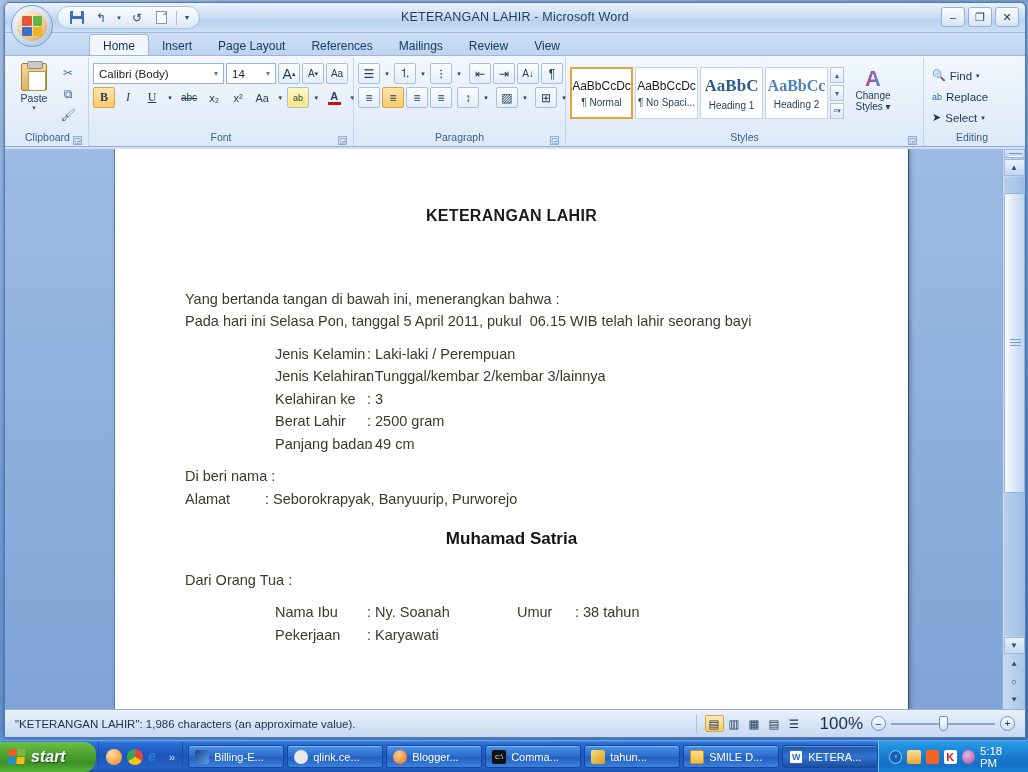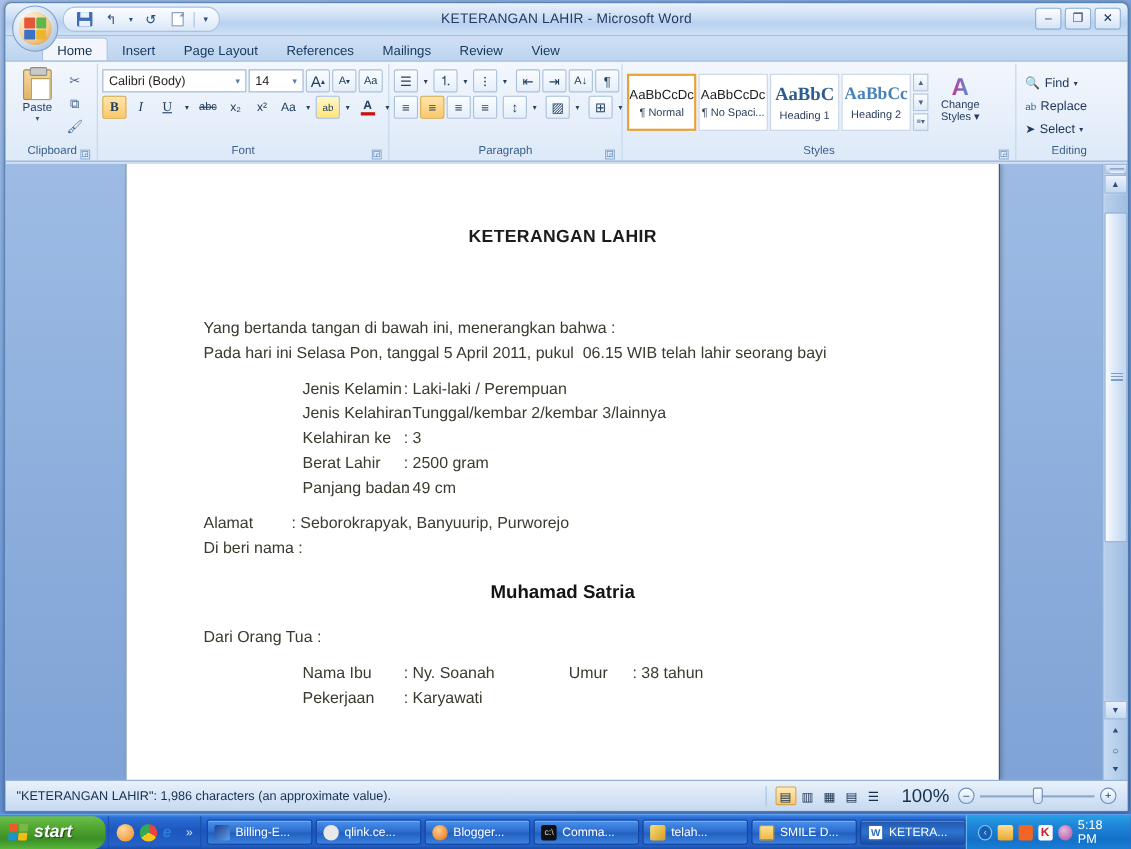--- a/index.html
+++ b/index.html
@@ -48,21 +48,21 @@
      font-size:12px; color:#2a4d7a; }
   #qat .sep { width:1px; height:14px; background:#a8c2e2; margin:0 2px; }
   .save-ico{width:14px;height:13px;background:#3f6db5;border-radius:1px;position:relative;}
   .save-ico::before{content:"";position:absolute;left:3px;top:0;width:8px;height:5px;background:#e9f1fb;}
   .save-ico::after{content:"";position:absolute;left:2px;bottom:0;width:10px;height:5px;background:#e9f1fb;}
   .doc-ico{width:11px;height:13px;background:#fff;border:1px solid #7f99bb;position:relative;}
   .doc-ico::after{content:"";position:absolute;right:-1px;top:-1px;border-width:0 0 4px 4px;
      border-style:solid;border-color:transparent transparent #7f99bb transparent;}
 
   
-  #tabs { position:relative; height:22px; padding-left:33px;
+  #tabs { position:relative; height:22px; padding-left:84px;
      background:linear-gradient(180deg,#cfe0f5,#bcd4ef); display:flex; align-items:flex-end; }
   .tab { height:21px; padding:2px 13px 0; font-size:12px; color:#14385f;
      display:flex; align-items:center; border-radius:4px 4px 0 0; }
   .tab.active { background:#f2f6fc; border:1px solid #9ab6dd; border-bottom:none; color:#12314f;
      box-shadow:inset 0 1px 0 #fff; }
 
   
   #ribbon { position:relative; height:92px; background:linear-gradient(180deg,#f3f7fd,#dde9f8);
      border-top:1px solid #9ab6dd; border-bottom:1px solid #8fb0d8; display:flex; padding:2px 2px 0; }
   .grp { position:relative; height:88px; padding:3px 4px 0; display:flex; flex-direction:column;
@@ -440,25 +440,25 @@
               <span class="v">: 2500 gram</span>
             </div>
             <div class="doc-line kv">
               <span class="k">Panjang badan</span>
               <span class="v">: 49 cm</span>
             </div>
           </div>
 
           <div class="spacer-10"></div>
 
+          <div class="doc-line">Di beri nama :</div>
           <div class="doc-line kv">
             <span style="width:80px;">Alamat</span>
             <span>: Seborokrapyak, Banyuurip, Purworejo</span>
           </div>
-          <div class="doc-line">Di beri nama :</div>
 
           <div class="spacer-18"></div>
 
           <div class="doc-line doc-name">Muhamad Satria</div>
 
           <div class="spacer-18"></div>
 
           <div class="doc-line">Dari Orang Tua :</div>
 
           <div class="spacer-10"></div>
@@ -541,21 +541,21 @@
       <div class="task">
         <span class="task-ico" style="background:radial-gradient(circle at 40% 35%,#ffd08a,#e8681c);border-radius:50%;"></span>
         <span>Blogger...</span>
       </div>
       <div class="task">
         <span class="task-ico" style="background:#101010;color:#dcdcdc;font-size:8px;display:flex;align-items:center;justify-content:center;">c:\</span>
         <span>Comma...</span>
       </div>
       <div class="task">
         <span class="task-ico" style="background:linear-gradient(135deg,#f7e07a,#d89a20);"></span>
-        <span>telah...</span>
+        <span>tahun...</span>
       </div>
       <div class="task">
         <span class="task-ico" style="background:linear-gradient(180deg,#ffe08a,#eeb94a);border:1px solid #c89522;"></span>
         <span>SMILE D...</span>
       </div>
       <div class="task active">
         <span class="task-ico" style="background:#fff;border:1px solid #2d6cc0;color:#2d6cc0;font-size:9px;font-weight:bold;display:flex;align-items:center;justify-content:center;">W</span>
         <span>KETERA...</span>
       </div>
     </div>

